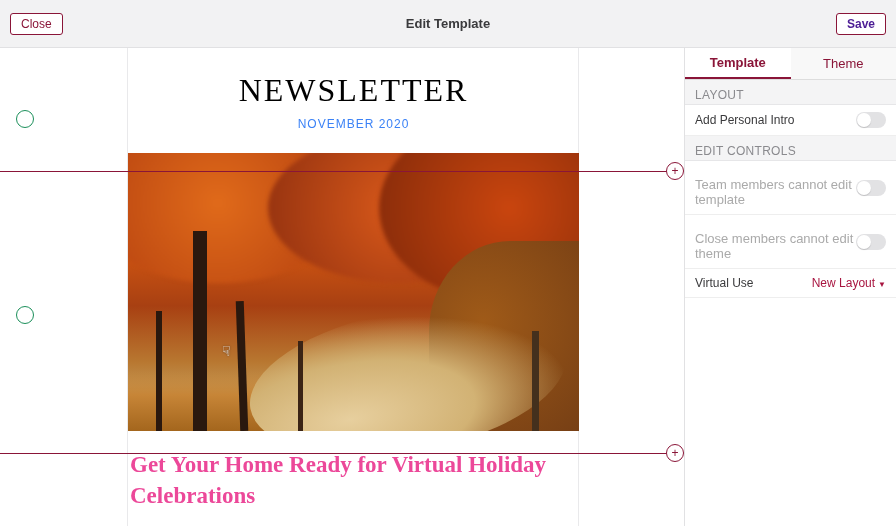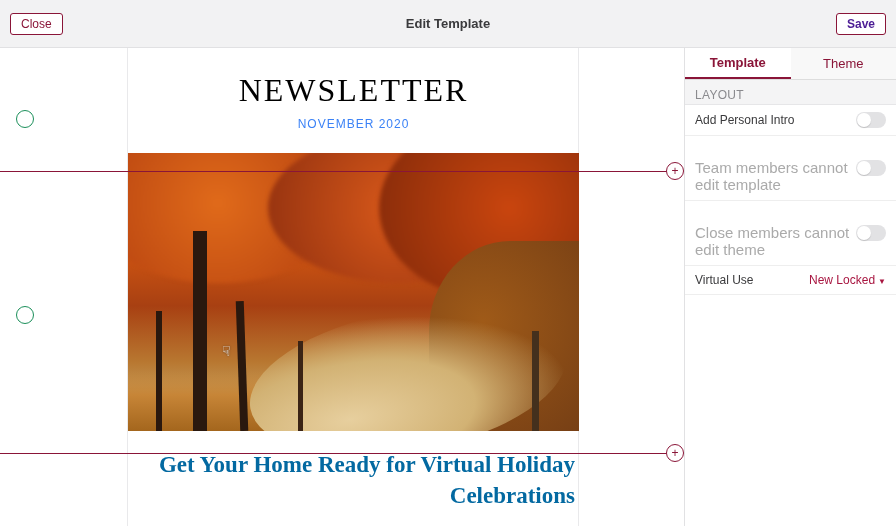--- a/index.html
+++ b/index.html
@@ -102,23 +102,23 @@
     display: flex;
     align-items: center;
     padding: 7px 10px;
     border-bottom: 1px solid #eee;
     font-size: 12px;
     color: #3a3a3c;
     background: #fff;
     cursor: pointer;
   }
   .side-row .sub {
-    font-size: 15px;
+    font-size: 13px;
     color: #aaa;
-    margin-top: 16px;
+    margin-top: 9px;
   }
   .side-row-col { display: flex; flex-direction: column; flex: 1; }
   .toggle {
     width: 30px;
     height: 16px;
     border-radius: 9px;
     background: #e2e2e4;
     position: relative;
     flex-shrink: 0;
   }
@@ -221,24 +221,23 @@
   .ground {
     position: absolute;
     bottom: 0; left: 0; right: 0;
     height: 60px;
     background: linear-gradient(to top, #a4661d, #c78537 60%, transparent);
   }
   .article-title {
     font-family: Georgia, "Times New Roman", serif;
     font-size: 23px;
     font-weight: 600;
-    color: #0369a1;
+    color: #ec4899;
     padding: 18px 4px 6px 2px;
     line-height: 1.35;
-    text-align: right;
   }
   
   .section-divider {
     position: absolute;
     left: 0;
     width: calc(100% - 10px);
     border-top: 1px solid #8a1538;
   }
   .add-circle {
     position: absolute;
@@ -327,32 +326,33 @@
     </div>
 
     <div class="side-section">Layout</div>
     <div class="side-row">
       <div class="side-row-col">
         <span>Add Personal Intro</span>
       </div>
       <div class="toggle"></div>
     </div>
 
+    <div class="side-section">Edit Controls</div>
     <div class="side-row">
       <div class="side-row-col">
         <span class="sub">Team members cannot edit template</span>
       </div>
       <div class="toggle"></div>
     </div>
     <div class="side-row">
       <div class="side-row-col">
         <span class="sub">Close members cannot edit theme</span>
       </div>
       <div class="toggle"></div>
     </div>
     <div class="side-row">
       <span style="flex:1;">Virtual Use</span>
       <span class="side-row-value">
-        <span>New Locked</span><span class="tri">▼</span>
+        <span>New Layout</span><span class="tri">▼</span>
       </span>
     </div>
   </div>
 </div>
 
 </body></html>

